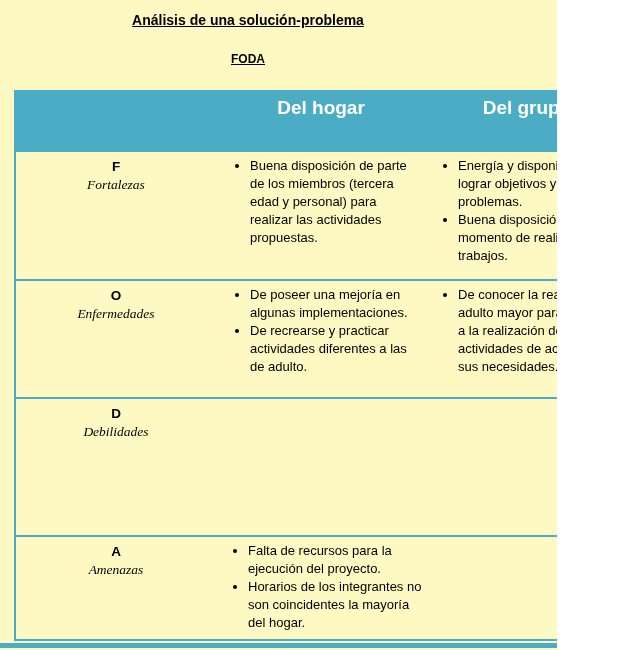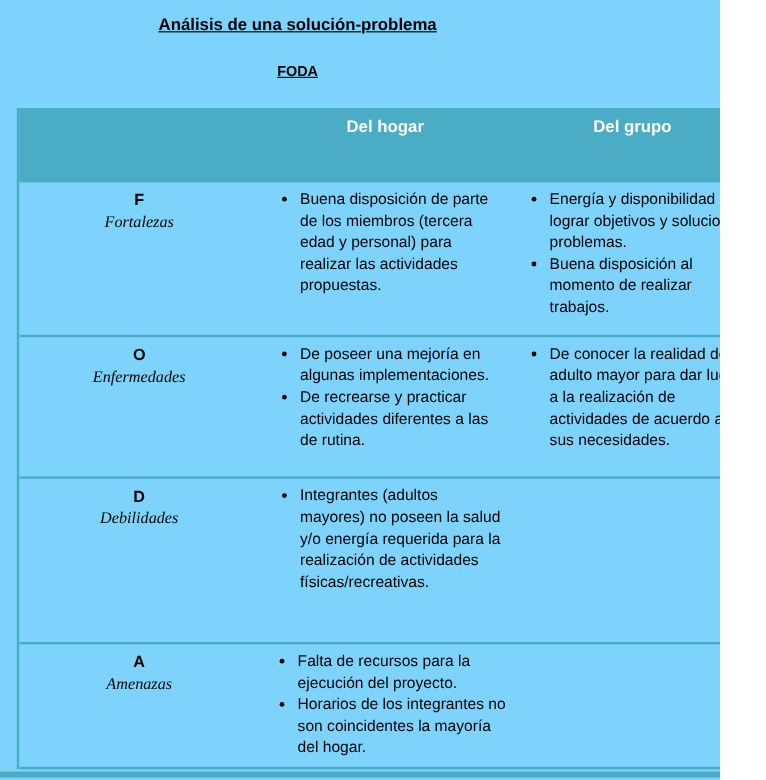--- a/index.html
+++ b/index.html
@@ -4,23 +4,23 @@
 <style>
   html, body {
     margin: 0;
     padding: 0;
     background: #ffffff;
     font-family: "Liberation Sans", sans-serif;
     color: #000000;
   }
   .page {
     position: relative;
-    width: 600px;
+    width: 557px;
     height: 650px;
-    background: #7dd3fc;
+    background: #fef9c3;
     overflow: hidden;
   }
   
   .header-block {
     box-sizing: border-box;
     height: 90px;
     width: 496px;
     padding-top: 11px;
     text-align: center;
   }
@@ -48,21 +48,21 @@
   .thead {
     display: grid;
     grid-template-columns: 200px 210px 202px;
     background: #4BACC6;
     height: 62px;
     box-sizing: border-box;
   }
   .th {
     color: #ffffff;
     font-weight: bold;
-    font-size: 14px;
+    font-size: 19px;
     text-align: center;
     padding-top: 7px;
   }
   .trow {
     display: grid;
     grid-template-columns: 200px 210px 202px;
     border-bottom: 2px solid #4BACC6;
     box-sizing: border-box;
   }
   .row-f { min-height: 129px; }
@@ -142,39 +142,34 @@
     </div>
 
     <div class="trow row-o">
       <div class="label-cell">
         <div class="label-letter">O</div>
         <div class="label-word">Enfermedades</div>
       </div>
       <div class="cell hogar">
         <ul>
             <li>De poseer una mejoría en algunas implementaciones.</li>
-            <li>De recrearse y practicar actividades diferentes a las de rutina.</li>
+            <li>De recrearse y practicar actividades diferentes a las de adulto.</li>
           </ul>
       </div>
       <div class="cell grupo">
         <ul>
             <li>De conocer la realidad del adulto mayor para dar lugar a la realización de actividades de acuerdo a sus necesidades.</li>
           </ul>
       </div>
     </div>
 
     <div class="trow row-d">
       <div class="label-cell">
         <div class="label-letter">D</div>
         <div class="label-word">Debilidades</div>
-      </div>
-      <div class="cell hogar">
-        <ul>
-            <li>Integrantes (adultos mayores) no poseen la salud y/o energía requerida para la realización de actividades físicas/recreativas.</li>
-          </ul>
       </div>
     </div>
 
     <div class="trow row-a">
       <div class="label-cell">
         <div class="label-letter">A</div>
         <div class="label-word">Amenazas</div>
       </div>
       <div class="cell grupo">
         <ul>

